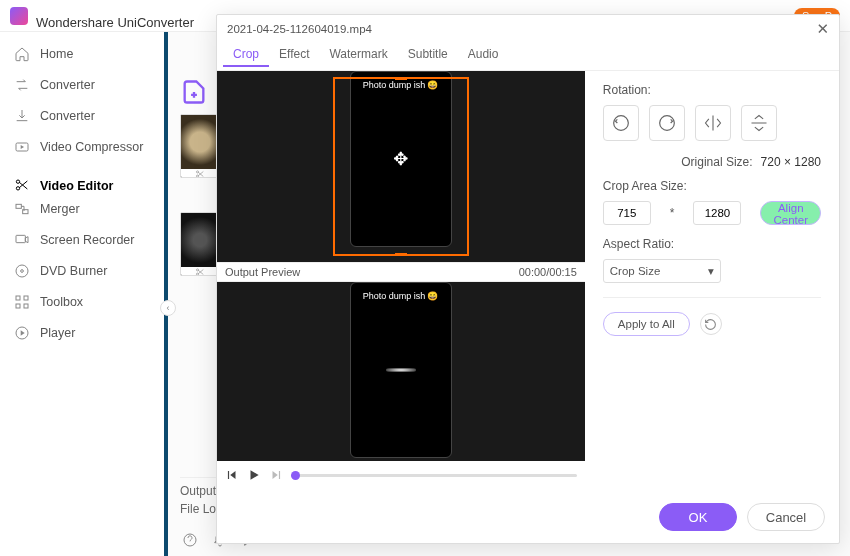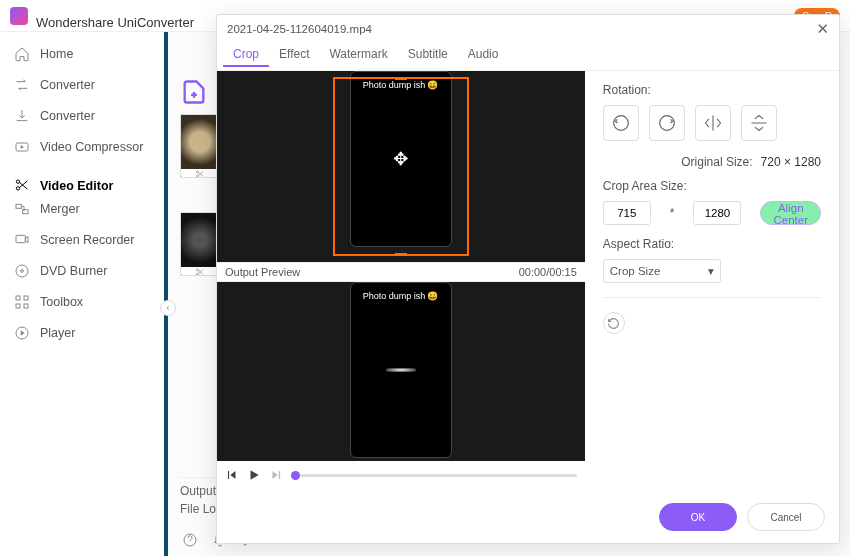--- a/index.html
+++ b/index.html
@@ -69,21 +69,21 @@
 .crop-inputs { display: flex; align-items: center; gap: 19px; margin-bottom: 12px; }
 .num-in { width: 48px; height: 24px; border: 1px solid #ddd; border-radius: 3px; text-align: center; font-size: 11.5px; }
 .align-btn { height: 24px; padding: 0 12px; border: 1px solid #c4b5fd; color: #8b5cf6; background:#86efac; border-radius: 12px; font-size: 11.5px; cursor: pointer; }
 .select { width: 118px; height: 24px; border: 1px solid #ddd; border-radius: 3px; padding: 0 6px; font-size: 11.5px; color: #555; display:flex; align-items:center; justify-content:space-between; cursor:pointer;}
 .divider { border: none; border-top: 1px solid #eee; margin: 14px 0; }
 .apply-row { display: flex; align-items: center; gap: 10px; }
 .apply-btn { height: 24px; padding: 0 14px; border: 1px solid #c4b5fd; color: #555; background:#fff; border-radius: 12px; font-size: 11.5px; cursor: pointer; }
 .reset-btn { width: 22px; height: 22px; border: 1px solid #ddd; border-radius: 50%; display:flex; align-items:center; justify-content:center; cursor:pointer; color:#888;}
 
 .modal-footer { height: 56px; display: flex; align-items: center; justify-content: flex-end; padding: 0 14px; gap: 10px; }
-.btn { width: 78px; height: 28px; border-radius: 14px; font-size: 10px; cursor: pointer; border: 1px solid #ddd; background: #fff; color: #555; }
+.btn { width: 78px; height: 28px; border-radius: 14px; font-size: 13px; cursor: pointer; border: 1px solid #ddd; background: #fff; color: #555; }
 .btn.primary { background: #8b5cf6; border-color: #8b5cf6; color: #fff; }
 </style>
 </head>
 <body>
 
 <div class="titlebar">
   <div class="logo"></div>
   <div class="title">Wondershare UniConverter</div>
   <div class="see-badge">See P</div>
 </div>
@@ -310,20 +310,21 @@
         <input class="num-in" value="1280" style="">
         <button class="align-btn">Align Center</button>
       </div>
       <div class="s-label">Aspect Ratio:</div>
       <div class="select">
           <span>Crop Size</span>
           <span>▾</span>
         </div>
       <hr class="divider">
       <div class="apply-row">
+        <button class="apply-btn">Apply to All</button>
         <div class="reset-btn">
             <svg width="13" height="13" viewBox="0 0 24 24" fill="none" stroke="currentColor" stroke-width="2">
               <path d="M3 12a9 9 0 109-9 9 9 0 00-6 2.3L3 8"></path>
               <path d="M3 3v5h5"></path>
             </svg>
           </div>
       </div>
     </div>
   </div>
   <div class="modal-footer">

